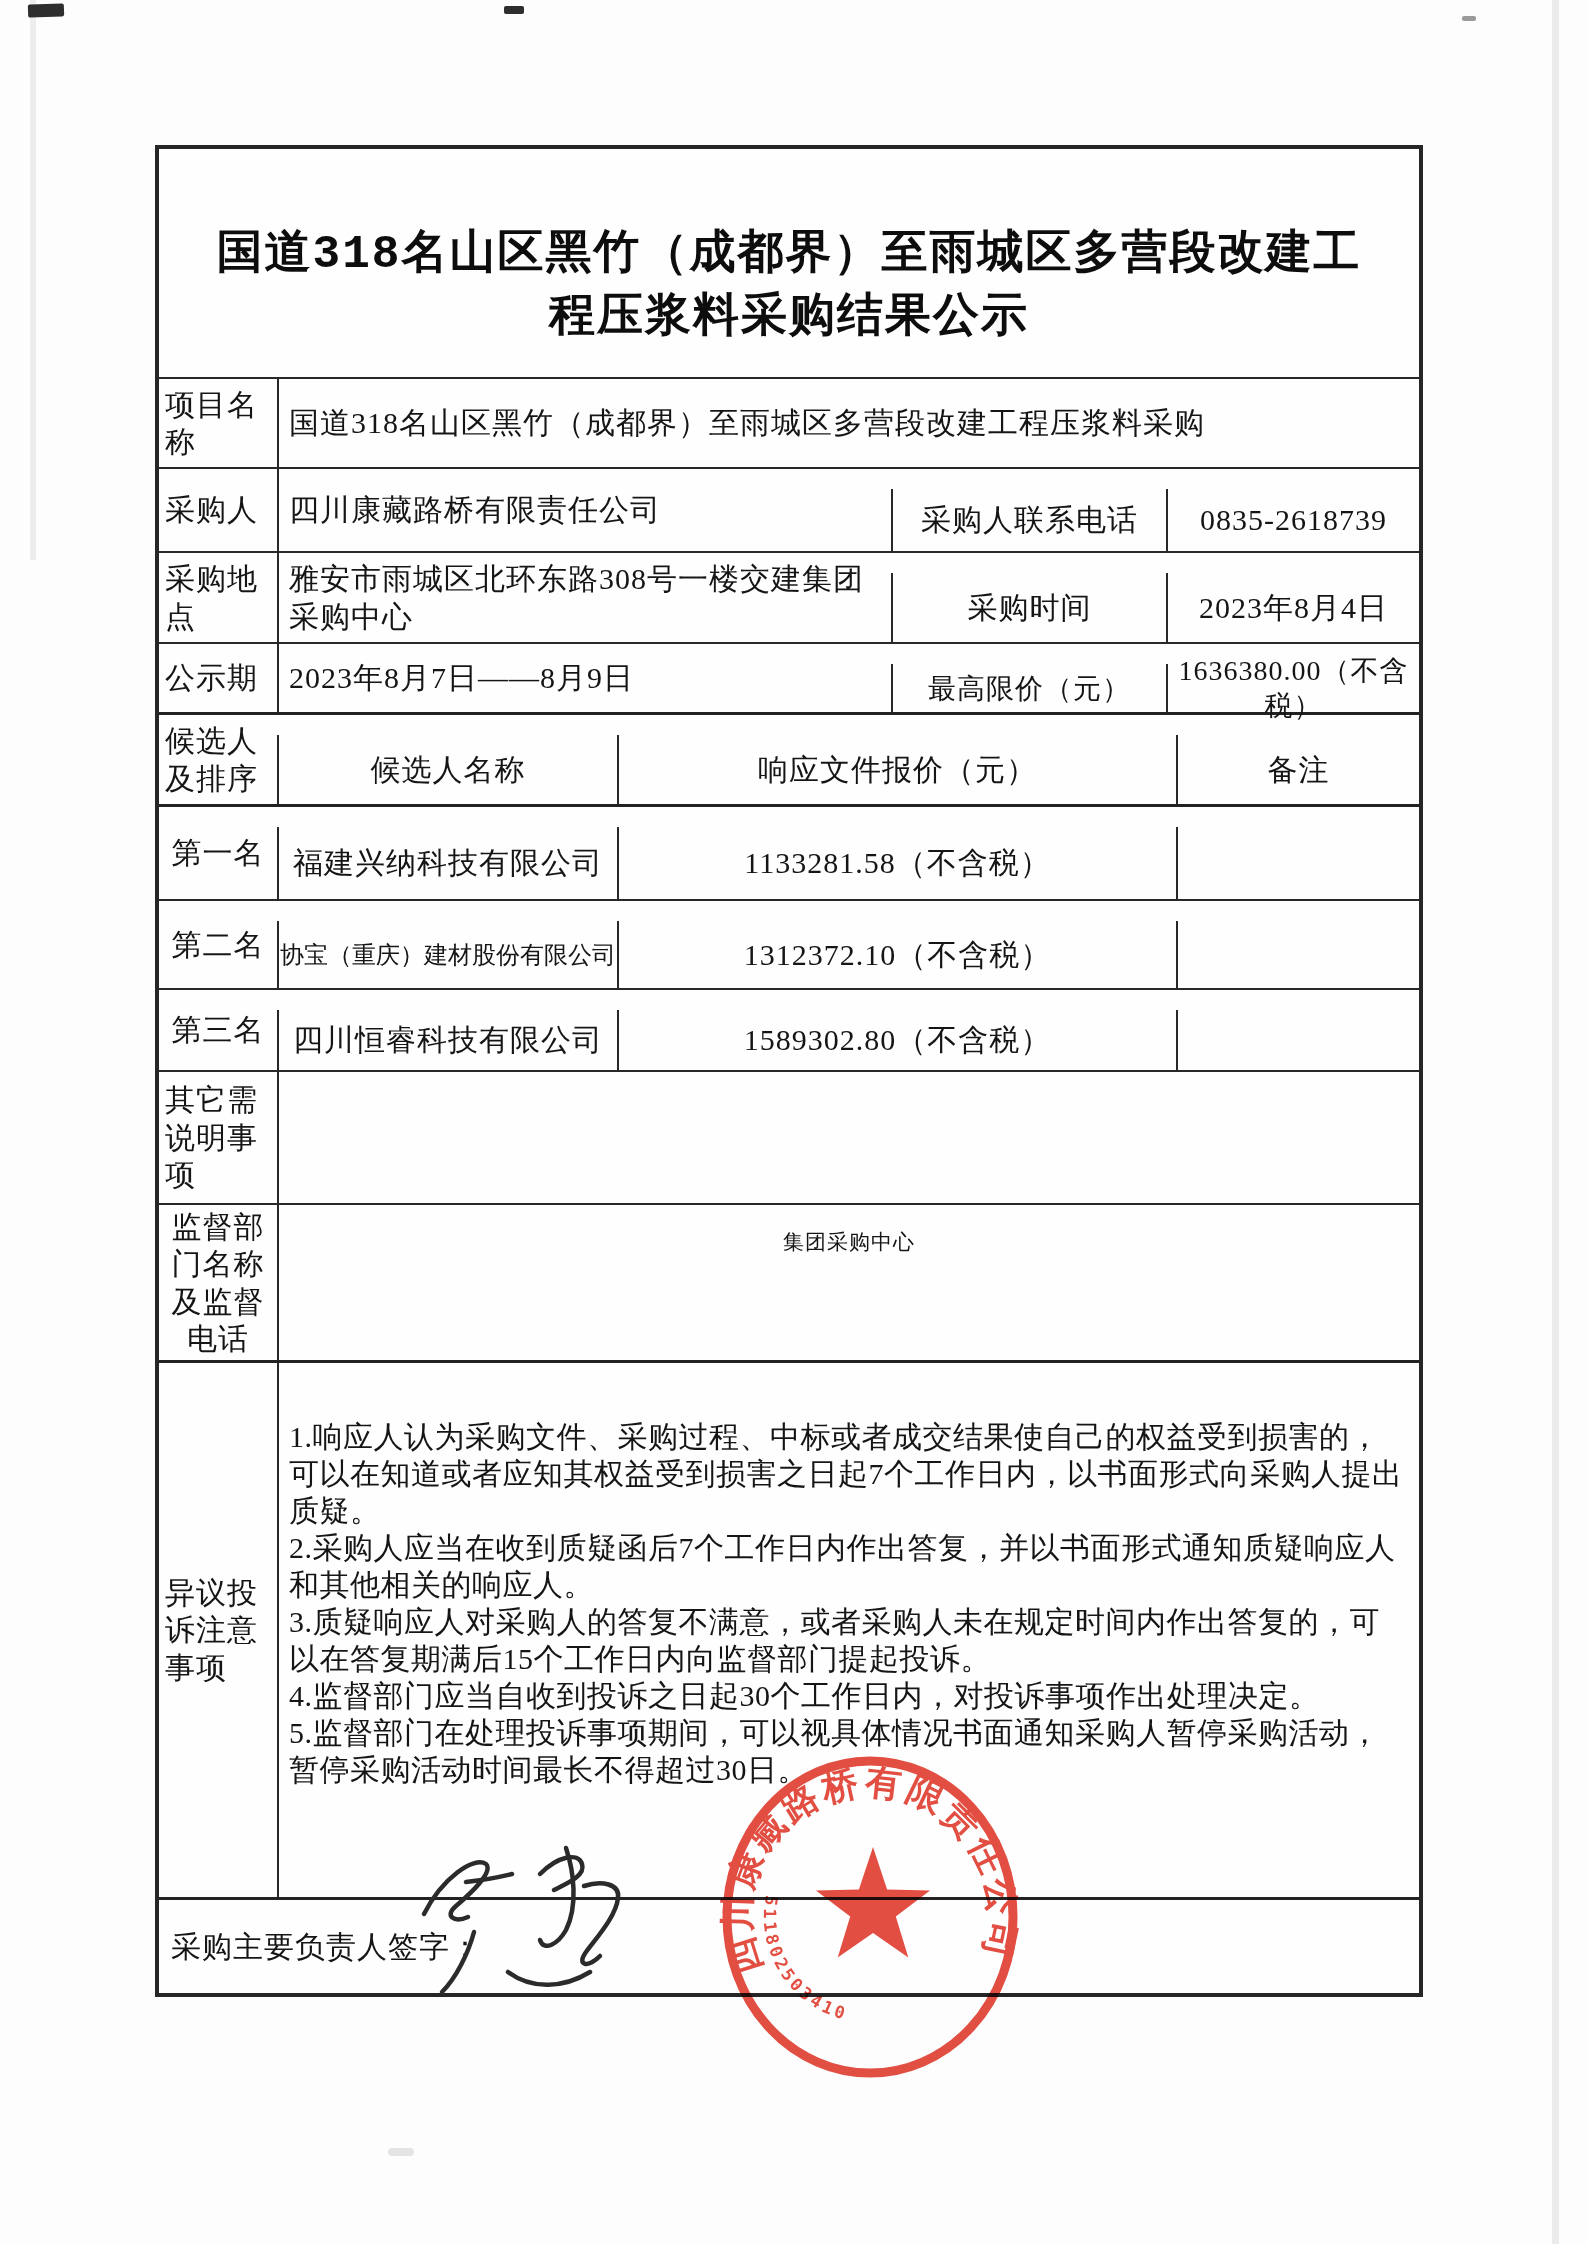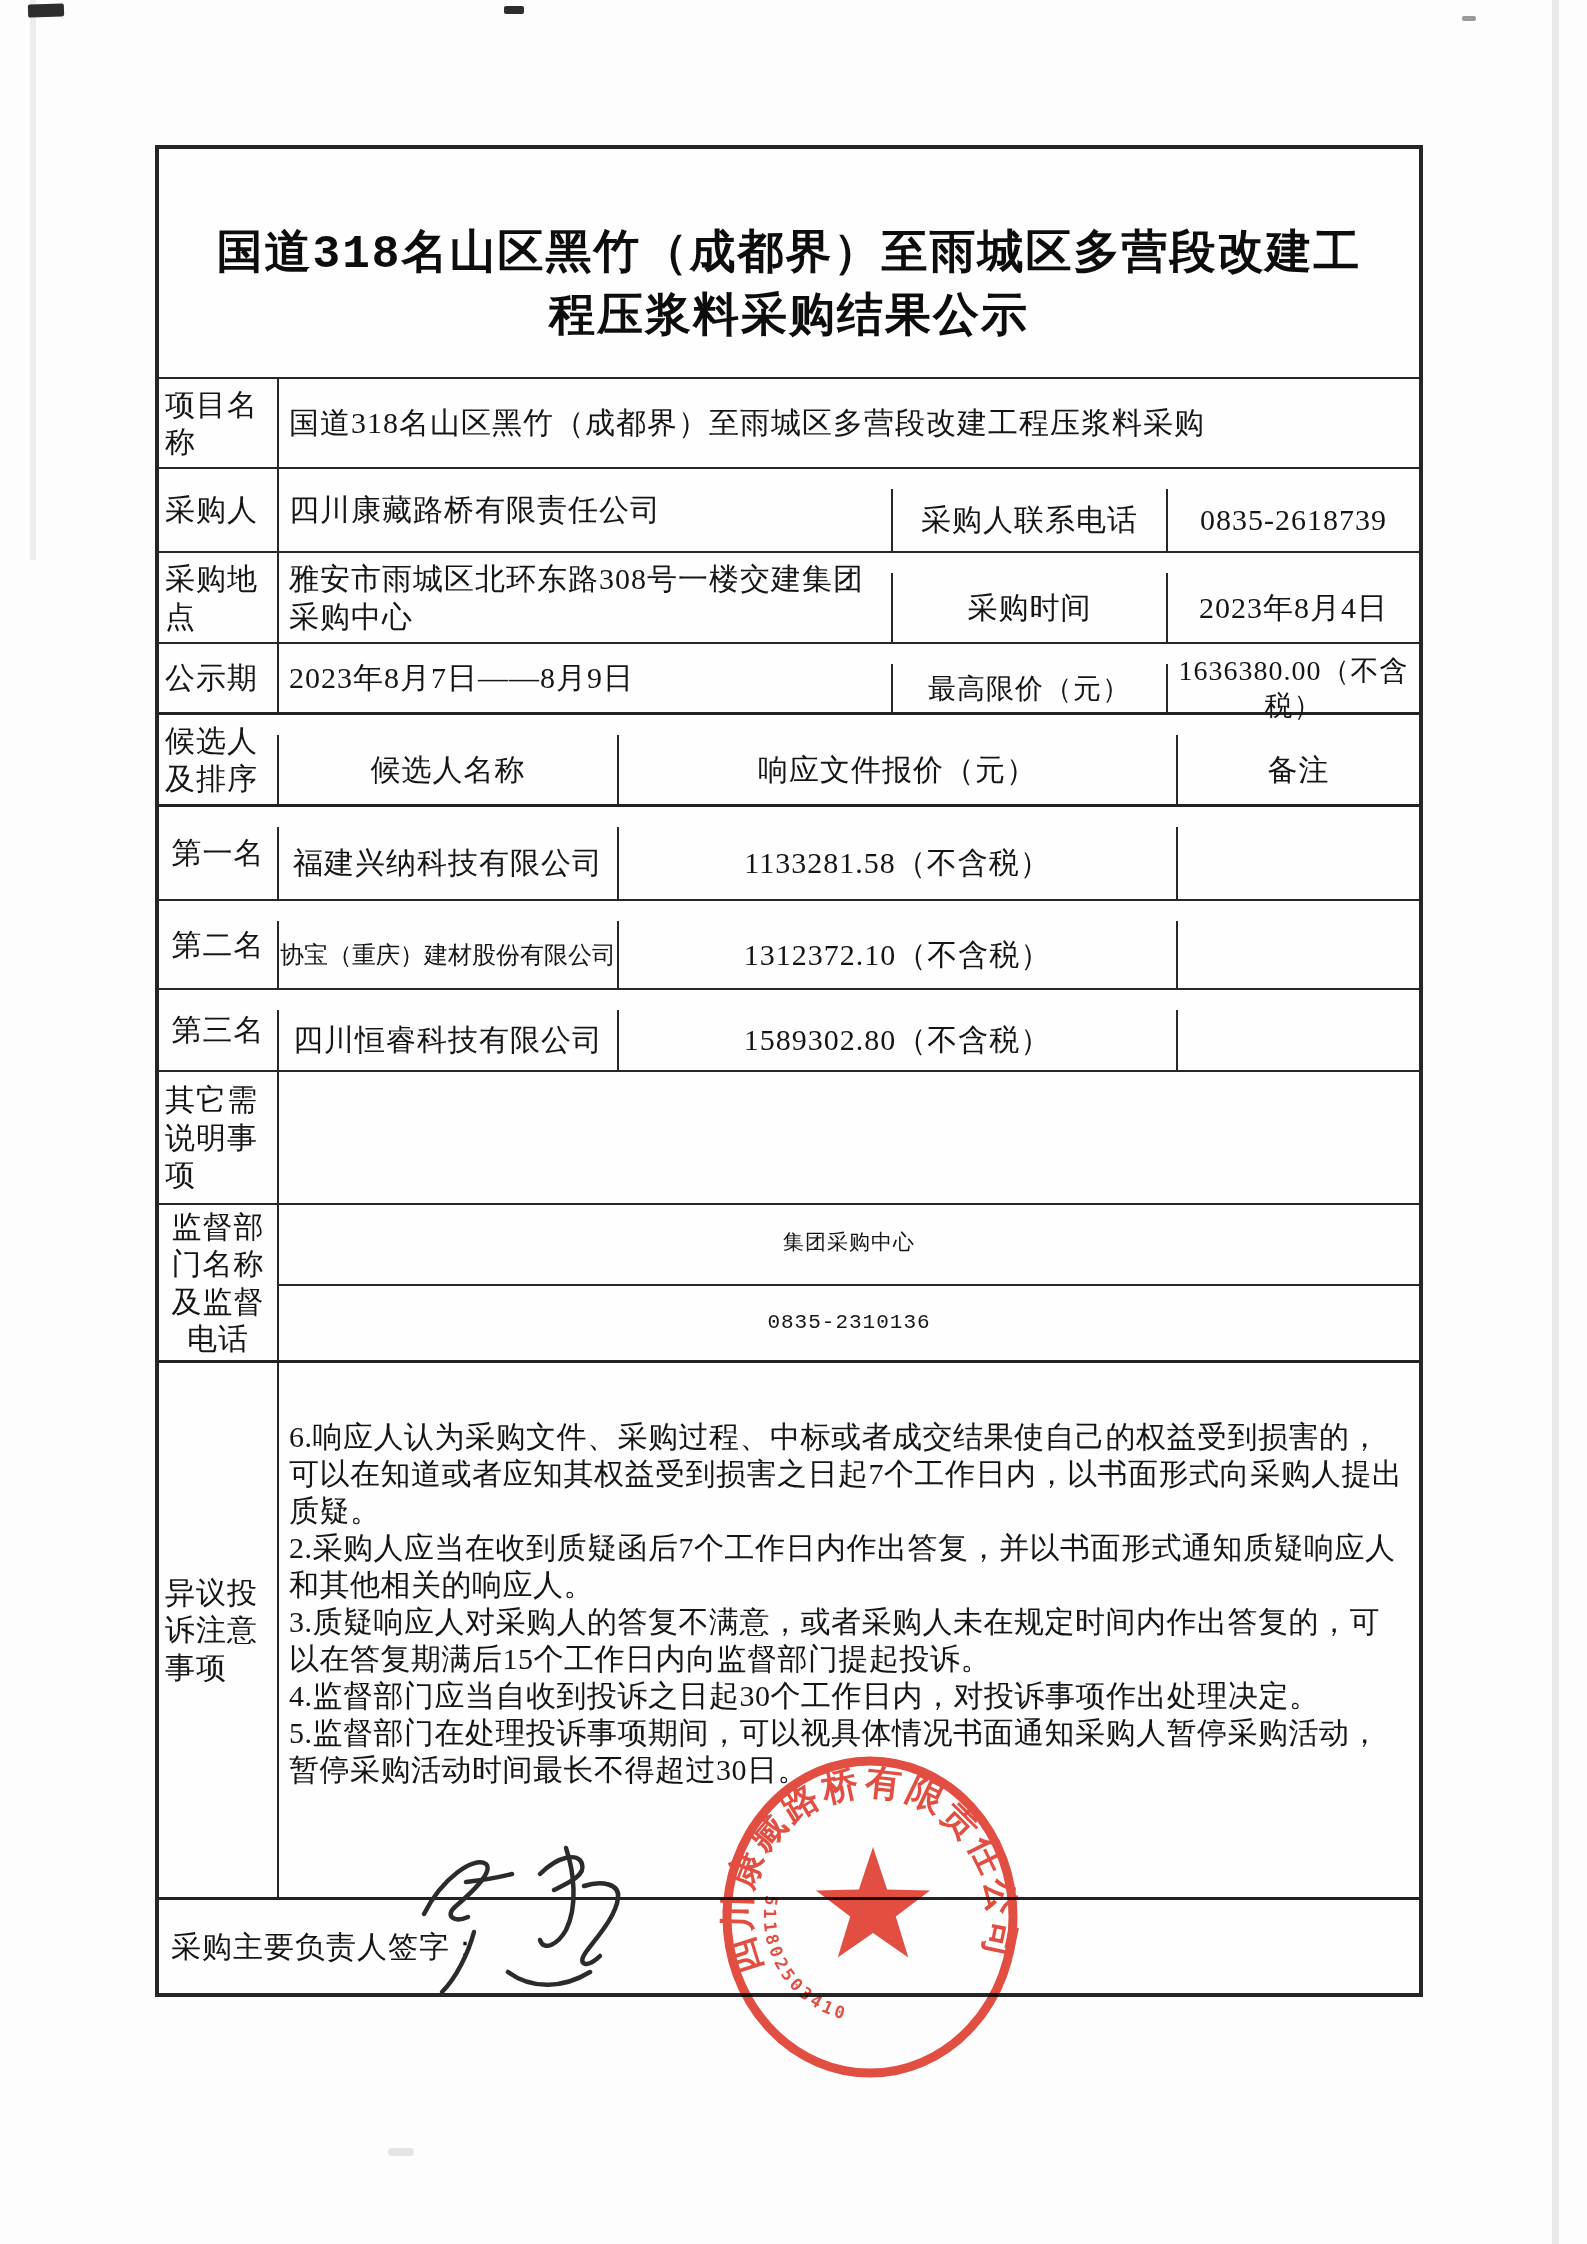--- a/index.html
+++ b/index.html
@@ -124,29 +124,28 @@
     <div class="row h133">
       <div class="cell nb lab left">其它需说明事项</div>
       <div class="cell l grow"></div>
     </div>
 
     <div class="row h157">
       <div class="cell nb lab ctr">监督部门名称及监督电话</div>
       <div class="cell grow" style="padding:0;border-left:2px solid #282828;align-items:stretch;">
         <div class="subcol">
           <div class="subrow sub1">集团采购中心</div>
-          <div class="subrow sub2">0835-2310136</div>
         </div>
       </div>
     </div>
 
     <div class="row h537 thick">
       <div class="cell nb lab left">异议投诉注意事项</div>
       <div class="cell objcell" style="align-items:flex-start;">
-        <p>6.响应人认为采购文件、采购过程、中标或者成交结果使自己的权益受到损害的，可以在知道或者应知其权益受到损害之日起7个工作日内，以书面形式向采购人提出质疑。</p>
+        <p>1.响应人认为采购文件、采购过程、中标或者成交结果使自己的权益受到损害的，可以在知道或者应知其权益受到损害之日起7个工作日内，以书面形式向采购人提出质疑。</p>
         <p>2.采购人应当在收到质疑函后7个工作日内作出答复，并以书面形式通知质疑响应人和其他相关的响应人。</p>
         <p>3.质疑响应人对采购人的答复不满意，或者采购人未在规定时间内作出答复的，可以在答复期满后15个工作日内向监督部门提起投诉。</p>
         <p>4.监督部门应当自收到投诉之日起30个工作日内，对投诉事项作出处理决定。</p>
         <p>5.监督部门在处理投诉事项期间，可以视具体情况书面通知采购人暂停采购活动，暂停采购活动时间最长不得超过30日。</p>
       </div>
     </div>
 
     <div class="row h96 thick">
       <div class="cell nb grow l sigrow">采购主要负责人签字：</div>
     </div>

